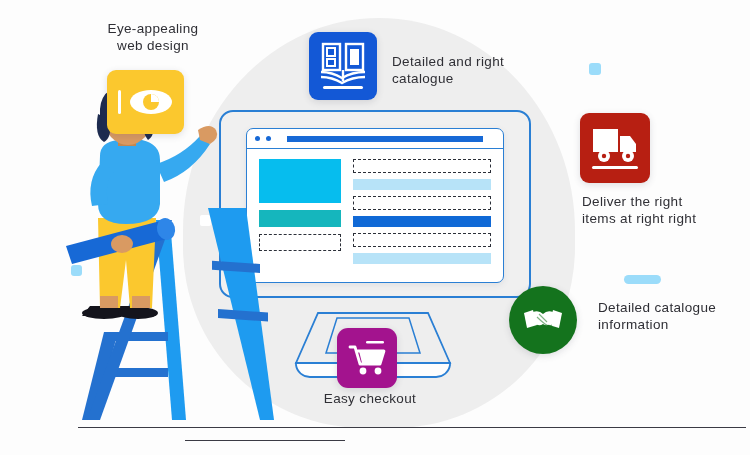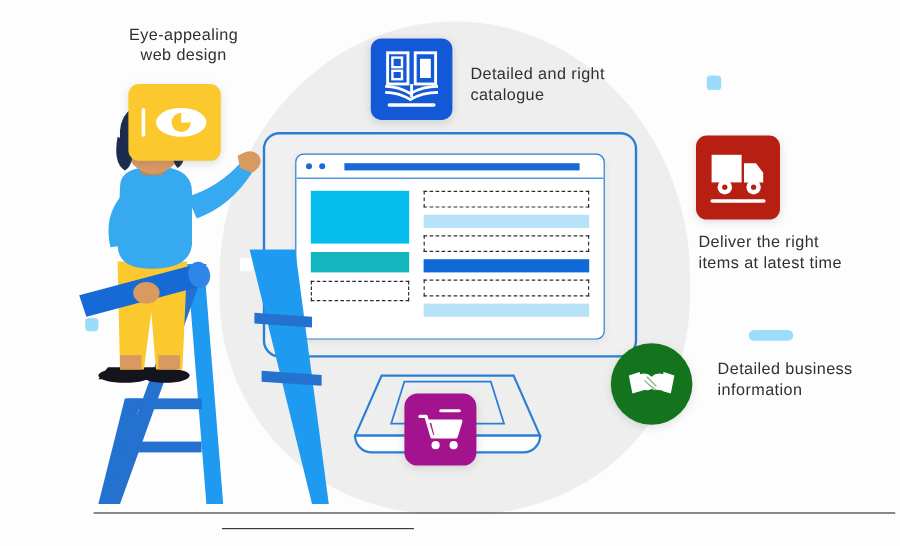--- a/index.html
+++ b/index.html
@@ -313,40 +313,41 @@
       <rect x="5" y="8" width="25" height="23" fill="#ffffff"></rect>
       <path d="M32 15 L42 15 L48 23 L48 31 L32 31 Z" fill="#ffffff"></path>
       <circle cx="16" cy="35" r="6" fill="#ffffff"></circle>
       <circle cx="16" cy="35" r="2.2" fill="#b71f12"></circle>
       <circle cx="40" cy="35" r="6" fill="#ffffff"></circle>
       <circle cx="40" cy="35" r="2.2" fill="#b71f12"></circle>
       <rect x="4" y="45" width="46" height="3" rx="1.5" fill="#ffffff"></rect>
     </svg>
   </div>
   <div class="label label-truck">Deliver the right
-items at latest time</div>
+items at right right</div>
 
   <div class="circle-deal">
     <svg width="40" height="30" viewBox="0 0 40 30">
       <path d="M1 8 L10 5 L14 20 L4 23 Z" fill="#ffffff"></path>
       <path d="M39 8 L30 5 L26 20 L36 23 Z" fill="#ffffff"></path>
       <path d="M10 7 Q16 5 20 9 Q24 5 30 7 L29 18 Q24 22 20 19 Q16 22 11 18 Z" fill="#ffffff"></path>
       <path d="M14 12 Q18 16 22 19 Q26 22 29 20" stroke="#14731d" stroke-width="1.1" fill="none" opacity=".55"></path>
       <path d="M16 9 Q20 13 24 17" stroke="#14731d" stroke-width="1.1" fill="none" opacity=".55"></path>
     </svg>
   </div>
-  <div class="label label-business">Detailed business
+  <div class="label label-business">Detailed catalogue
 information</div>
 
   <div class="tile tile-cart">
     <svg width="42" height="40" viewBox="0 0 42 40">
       <rect x="20" y="3" width="18" height="2.6" rx="1.3" fill="#ffffff"></rect>
       <path d="M4 9 L9 9 L14 26 L34 26 L38 13 L12 13" fill="none" stroke="#ffffff" stroke-width="2.8" stroke-linejoin="round" stroke-linecap="round"></path>
       <path d="M13 13 L37 13 L34 25 L16 25 Z" fill="#ffffff"></path>
       <circle cx="17" cy="33" r="3.4" fill="#ffffff"></circle>
       <circle cx="32" cy="33" r="3.4" fill="#ffffff"></circle>
     </svg>
   </div>
+  <div class="label label-checkout">Easy checkout</div>
 
   <div class="ground-line"></div>
   <div class="accent-line"></div>
 
 </div>
 
 </body></html>

